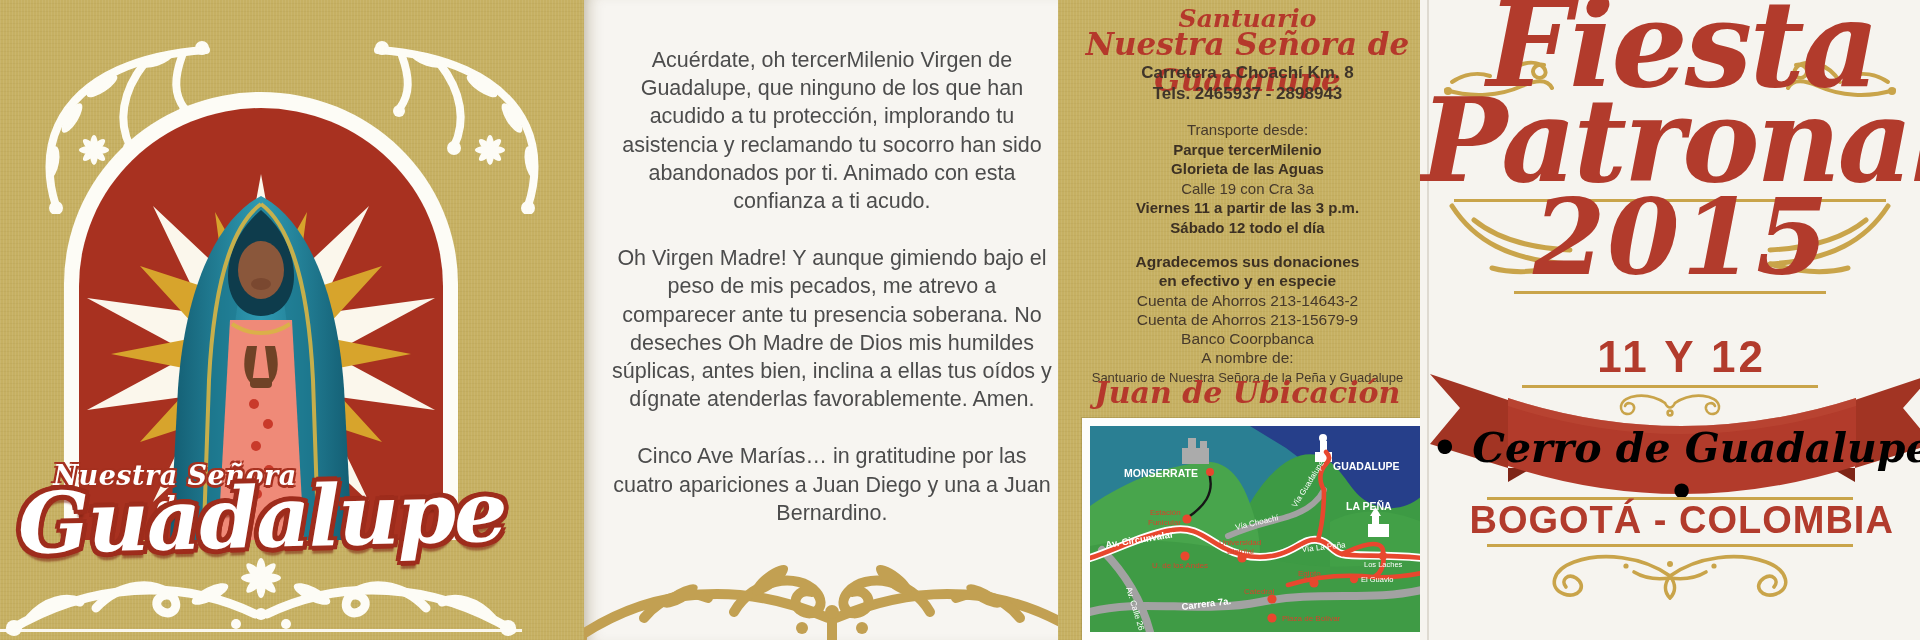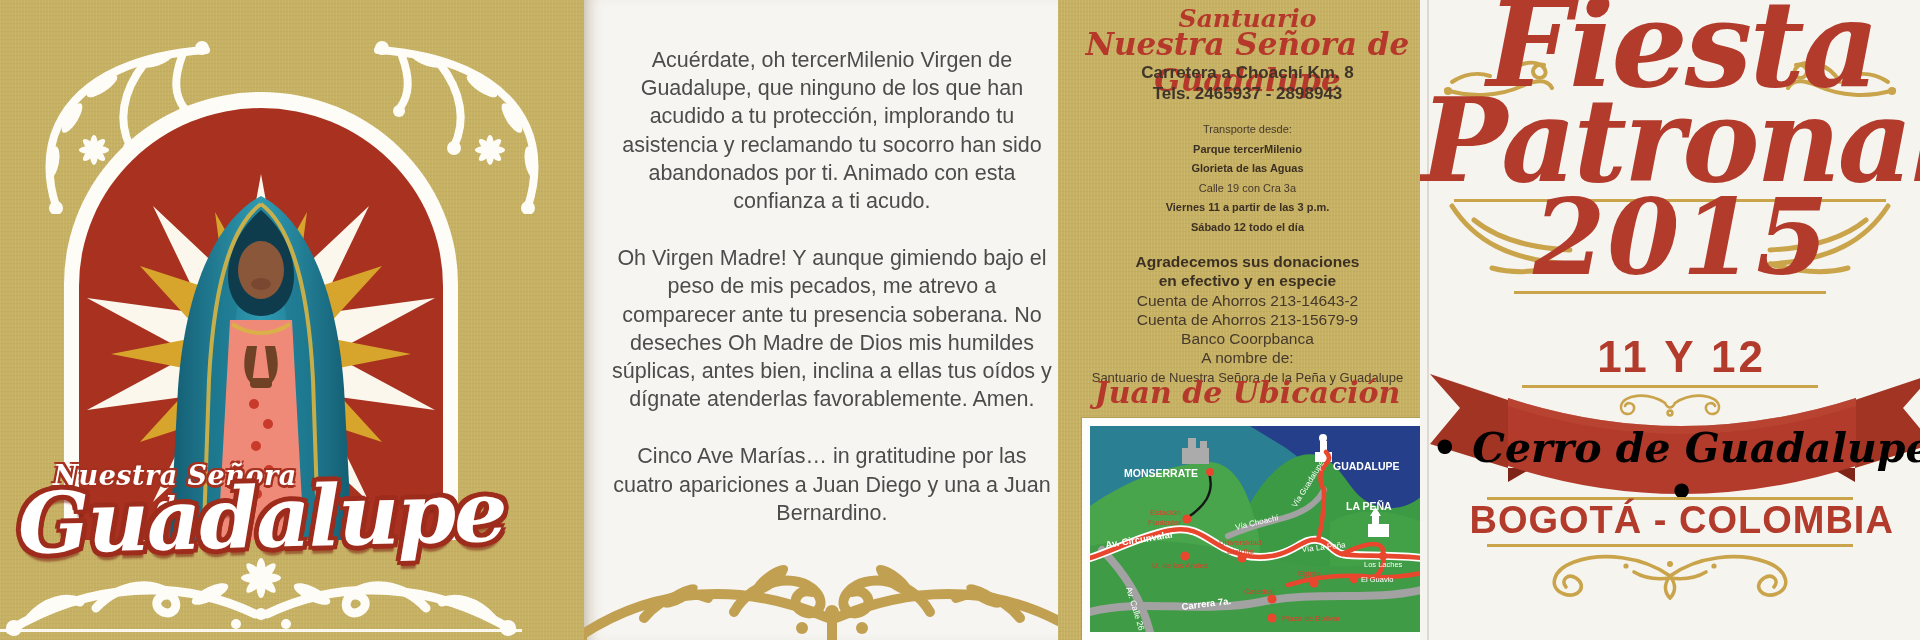--- a/index.html
+++ b/index.html
@@ -35,21 +35,21 @@
   .prayer p{margin:0 0 29px 0;}
   .p2-band{position:absolute;left:0;bottom:-6px;width:496px;height:92px;}
 
   
   #p3{width:379px;}
   .p3-center{position:absolute;left:0;width:379px;text-align:center;}
   .red-script{color:#b5382b;}
   .t-santuario{top:4px;font-size:25px;}
   .t-sanctuary-name{top:26px;font-size:31px;letter-spacing:0;}
   .addr{top:62px;font-weight:bold;color:#3f352a;font-size:17px;line-height:21px;}
-  .transport{top:120px;color:#46392b;font-size:11px;line-height:19.5px;}
+  .transport{top:120px;color:#46392b;font-size:15px;line-height:19.5px;}
   .transport .b{font-weight:bold;color:#3c3023;}
   .donations{top:252px;color:#46392b;font-size:15.5px;line-height:19.3px;}
   .donations .b{font-weight:bold;color:#3c3023;}
   .donations .small{font-size:13px;}
   .t-map-title{top:375px;font-size:30px;}
   .map-frame{position:absolute;left:24px;top:418px;width:348px;height:230px;background:#fdfdfb;
     padding:8px;box-sizing:border-box;box-shadow:0 0 0 1px rgba(120,100,40,.25);}
   .map-frame svg{display:block;width:332px;height:206px;}
 
   

